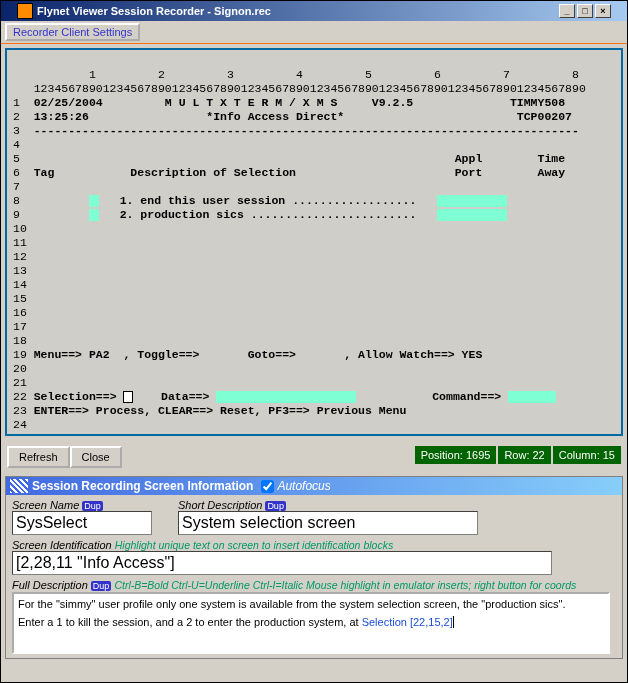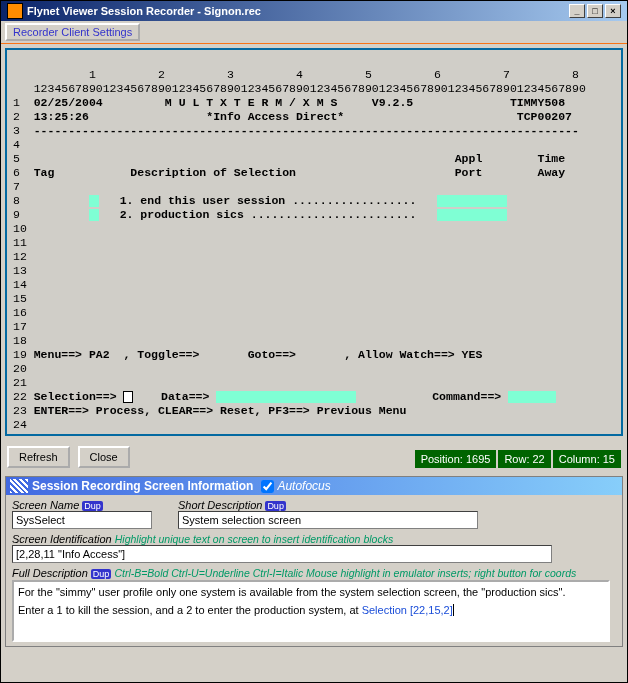--- a/index.html
+++ b/index.html
@@ -19,21 +19,21 @@
     background: #d4d0c8;
     display: flex;
     flex-direction: column;
   }
   .titlebar {
     background: linear-gradient(to right, #0a246a, #a6caf0);
     color: #fff;
     height: 20px;
     display: flex;
     align-items: center;
-    padding: 0 6px;
+    padding: 0 16px;
     font-weight: bold;
     font-size: 11px;
   }
   .titlebar .app-icon {
     width: 16px; height: 16px;
     background: #ff8c00;
     margin-right: 4px;
     display: inline-block;
     border: 1px solid #000;
   }
@@ -90,23 +90,23 @@
   .term-input {
     background: #7fffd4;
     display: inline-block;
     min-width: 10px;
     height: 12px;
     vertical-align: text-bottom;
   }
   .term-input.small { width: 8px; background: #fff; border:1px solid #000; }
   .controls-row {
     display: flex;
-    align-items: flex-end;
+    align-items: flex-start;
     padding: 6px;
-    gap: 8px;
+    gap: 0;
   }
   .std-btn {
     background: #d4d0c8;
     border: 2px outset #fff;
     padding: 3px 10px;
     font-size: 11px;
     cursor: pointer;
   }
   .status-right {
     margin-left: auto;
@@ -156,21 +156,21 @@
     background: #3333cc; color: #fff; font-style: normal;
     padding: 0 2px; font-size: 9px; border-radius: 2px;
     margin-left: 3px;
   }
   .txt-in {
     background: #fff;
     border: 1px solid #808080;
     border-top-color: #404040;
     border-left-color: #404040;
     padding: 2px 3px;
-    font-size: 11px;
+    font-size: 16px;
   }
   .hint-green { color: #009966; font-style: italic; font-size: 10.5px; }
   .full-desc-box {
     width: 598px;
     height: 62px;
     border: 2px inset #fff;
     background: #fff;
     padding: 3px 4px;
     margin-top: 1px;
     font-size: 11px;

